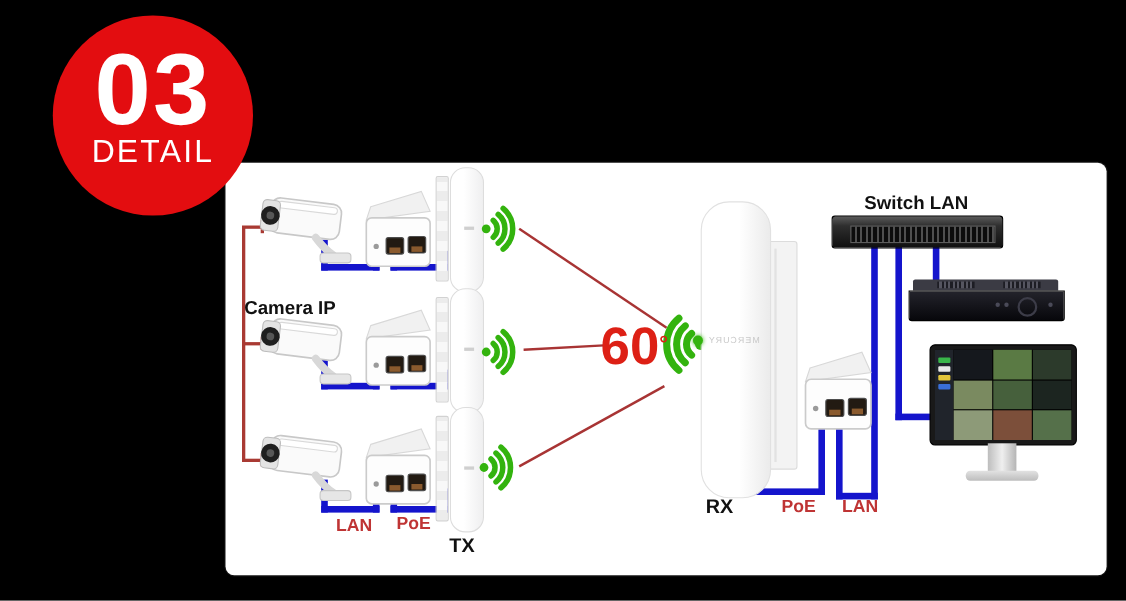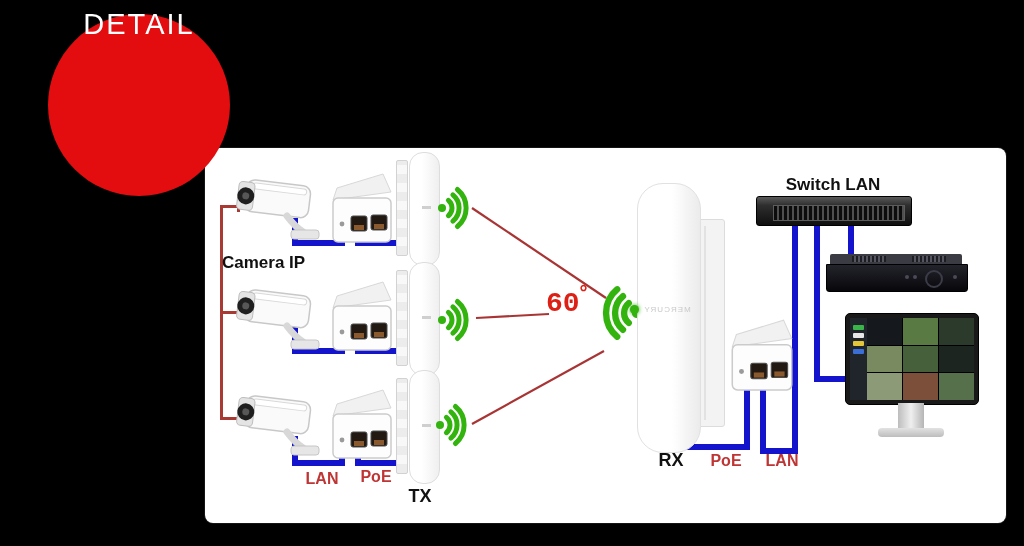--- a/index.html
+++ b/index.html
@@ -25,21 +25,21 @@
   .wire{position:absolute;background:var(--wire-blue,#1414cc);z-index:2;}
   .rline{position:absolute;background:var(--bracket-red,#a93a33);z-index:2;}
   .redlines{position:absolute;left:0;top:0;z-index:1;pointer-events:none;}
   .redlines line{stroke:var(--line-red,#a83434);stroke-width:2.2;}
   
   .lbl{position:absolute;z-index:5;font-weight:700;text-align:center;}
   .lbl-black{color:var(--label-black,#111);font-size:18px;}
   .lbl-red{color:var(--label-red,#bf3434);font-size:16px;}
   .lbl-group{color:var(--label-black,#111);font-size:17px;}
   .angle{position:absolute;left:546px;top:288px;z-index:5;color:var(--angle-red,#dd2015);font-weight:700;}
-  .angle .num{font-size:28px;font-family:Liberation Mono, monospace;}
+  .angle .num{font-size:48px;}
   .angle .deg{font-size:20px;position:relative;top:-12px;}
   
   .dev{position:absolute;z-index:3;}
   .ap{width:44px;height:112px;}
   .ap-edge{position:absolute;left:0;top:8px;width:10px;height:94px;border:1px solid #d2d2d2;border-radius:2px;
     background:repeating-linear-gradient(0deg,#ececec 0 9px,#f8f8f8 9px 18px);}
   .ap-slab{position:absolute;left:13px;top:0;width:29px;height:112px;border:1px solid #ddd;border-radius:14px;
     background:linear-gradient(90deg,#ffffff 40%,#efeff0);}
   .ap-logo{position:absolute;left:26px;top:54px;width:9px;height:3px;background:#cfcfcf;}
   .rx{width:92px;height:270px;}
@@ -91,20 +91,21 @@
 
   <div class="panel"></div>
 
   <svg class="redlines" width="1024" height="546">
     <line x1="472" y1="208" x2="606" y2="298"></line>
     <line x1="476" y1="318" x2="549" y2="314"></line>
     <line x1="472" y1="424" x2="604" y2="351"></line>
   </svg>
 
   <div class="badge">
+    <div class="badge-num">03</div>
     <div class="badge-label">DETAIL</div>
   </div>
 
   <div class="rline" style="left:220px;top:206px;width:3px;height:214px;"></div>
   <div class="rline" style="left:220px;top:205px;width:20px;height:3px;"></div>
   <div class="rline" style="left:237px;top:200px;width:3px;height:12px;"></div>
   <div class="rline" style="left:220px;top:311px;width:20px;height:3px;"></div>
   <div class="rline" style="left:237px;top:306px;width:3px;height:12px;"></div>
   <div class="rline" style="left:220px;top:417px;width:20px;height:3px;"></div>
   <div class="rline" style="left:237px;top:412px;width:3px;height:12px;"></div>
@@ -299,22 +300,22 @@
           <div class="t7"></div>
           <div class="t8"></div>
           <div class="t9"></div>
         </div>
       </div>
     </div>
     <div class="mon-neck"></div>
     <div class="mon-base"></div>
   </div>
 
-  <div class="lbl lbl-group" style="left:222px;top:253px;width:96px;text-align:left;">Camera IP</div>
+  <div class="lbl lbl-group" style="left:222px;top:270px;width:96px;text-align:left;">Camera IP</div>
   <div class="lbl lbl-red" style="left:300px;top:470px;width:44px;">LAN</div>
   <div class="lbl lbl-red" style="left:354px;top:468px;width:44px;">PoE</div>
   <div class="lbl lbl-black" style="left:398px;top:486px;width:44px;">TX</div>
-  <div class="lbl lbl-black" style="left:648px;top:450px;width:46px;">RX</div>
+  <div class="lbl lbl-black" style="left:631px;top:450px;width:46px;">RX</div>
   <div class="lbl lbl-red" style="left:704px;top:452px;width:44px;">PoE</div>
   <div class="lbl lbl-red" style="left:760px;top:452px;width:44px;">LAN</div>
   <div class="lbl lbl-black" style="left:756px;top:175px;width:154px;font-size:17px;text-align:center;">Switch LAN</div>
 
 </div>
 
 </body></html>

